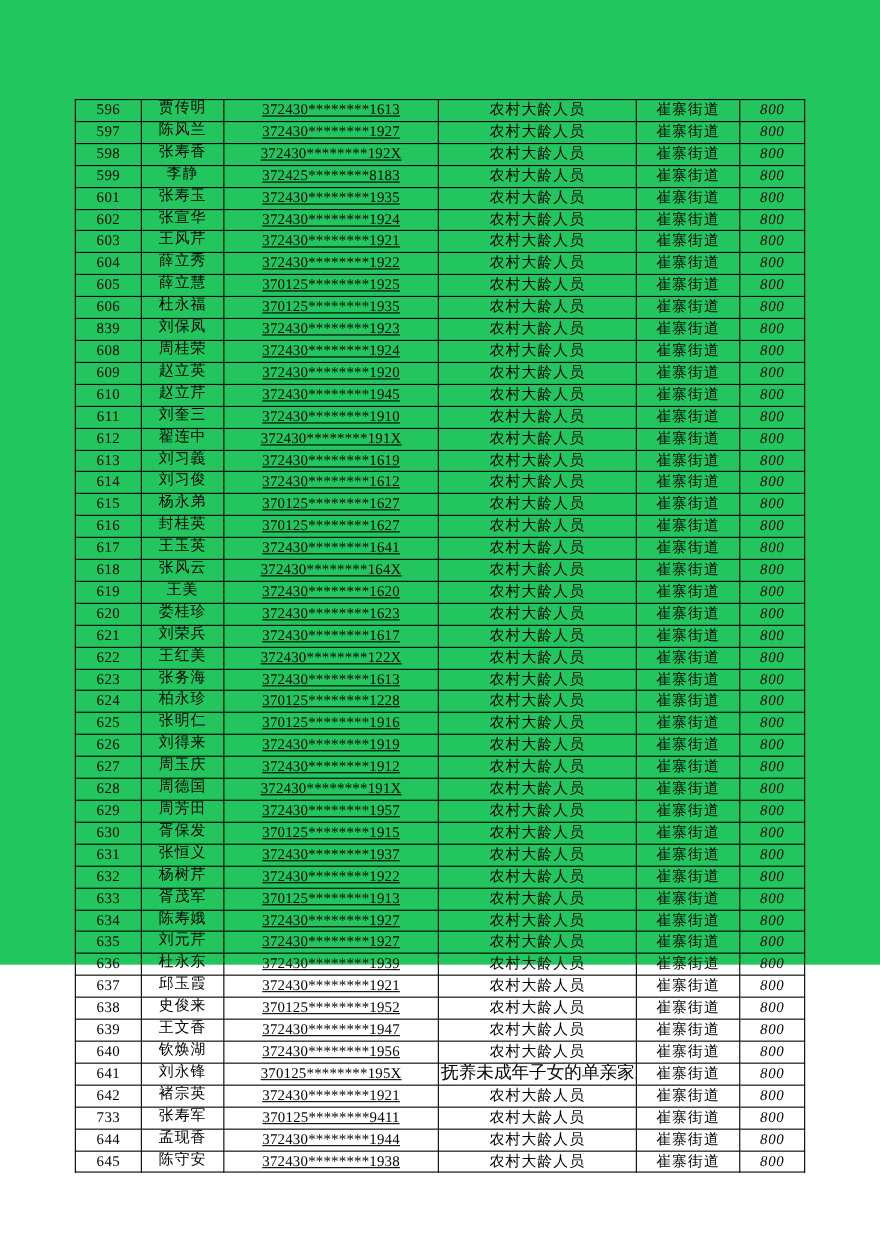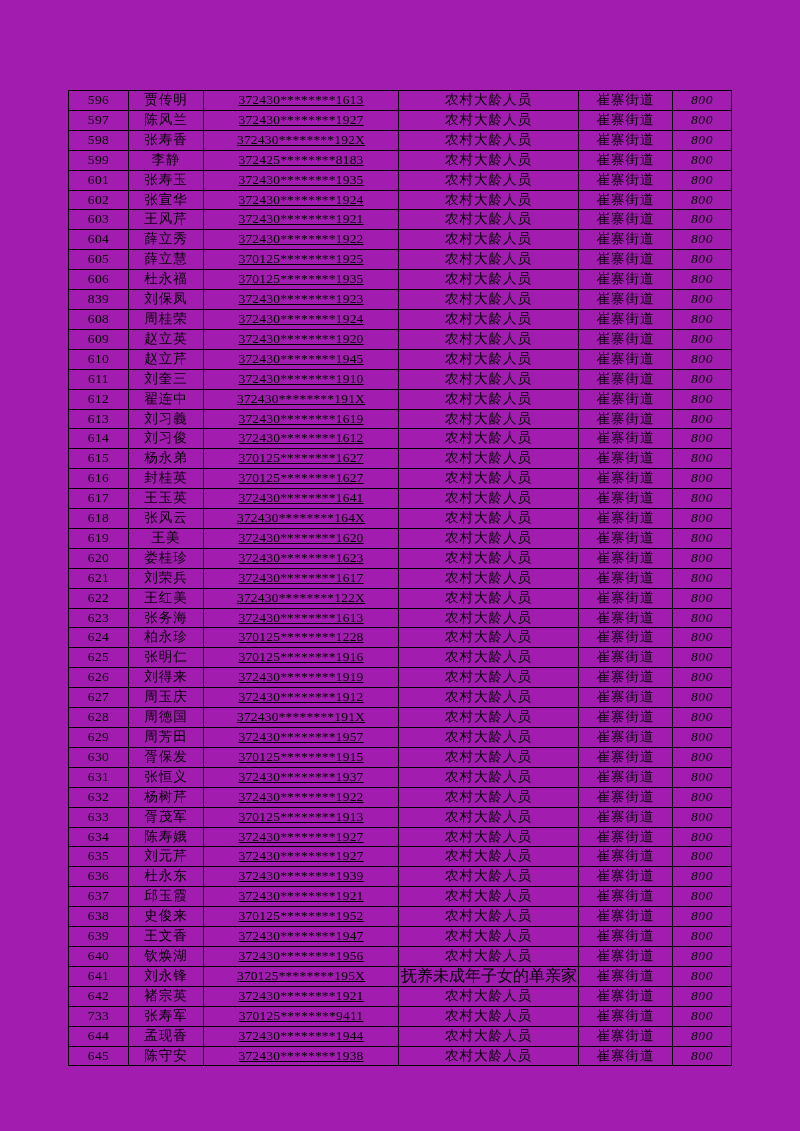--- a/index.html
+++ b/index.html
@@ -14,22 +14,22 @@
     font-family: "Liberation Serif", "DejaVu Serif", serif;
     color: #000000;
     position: relative;
     overflow: hidden;
   }
   .page {
     position: absolute;
     left: 0;
     top: 0;
     width: 800px;
-    height: 1131px;
-    background: #a21caf;
+    height: 877px;
+    background: #22c55e;
   }
   .table-wrap {
     position: absolute;
     left: 68px;
     top: 90px;
     width: 663px;
   }
   table.roster {
     border-collapse: collapse;
     table-layout: fixed;
@@ -52,21 +52,21 @@
     vertical-align: middle;
     font-size: 13.5px;
     white-space: nowrap;
     overflow: hidden;
   }
   td.seq {
     font-size: 13.5px;
     letter-spacing: 0.4px;
   }
   td.name {
-    font-family: Liberation Serif, serif;
+    font-family: Liberation Mono, monospace;
     font-size: 13.5px;
     letter-spacing: 1px;
   }
   td.idnum {
     font-size: 13.5px;
     letter-spacing: 0.2px;
     text-decoration: underline;
   }
   td.cat {
     font-size: 13.5px;

